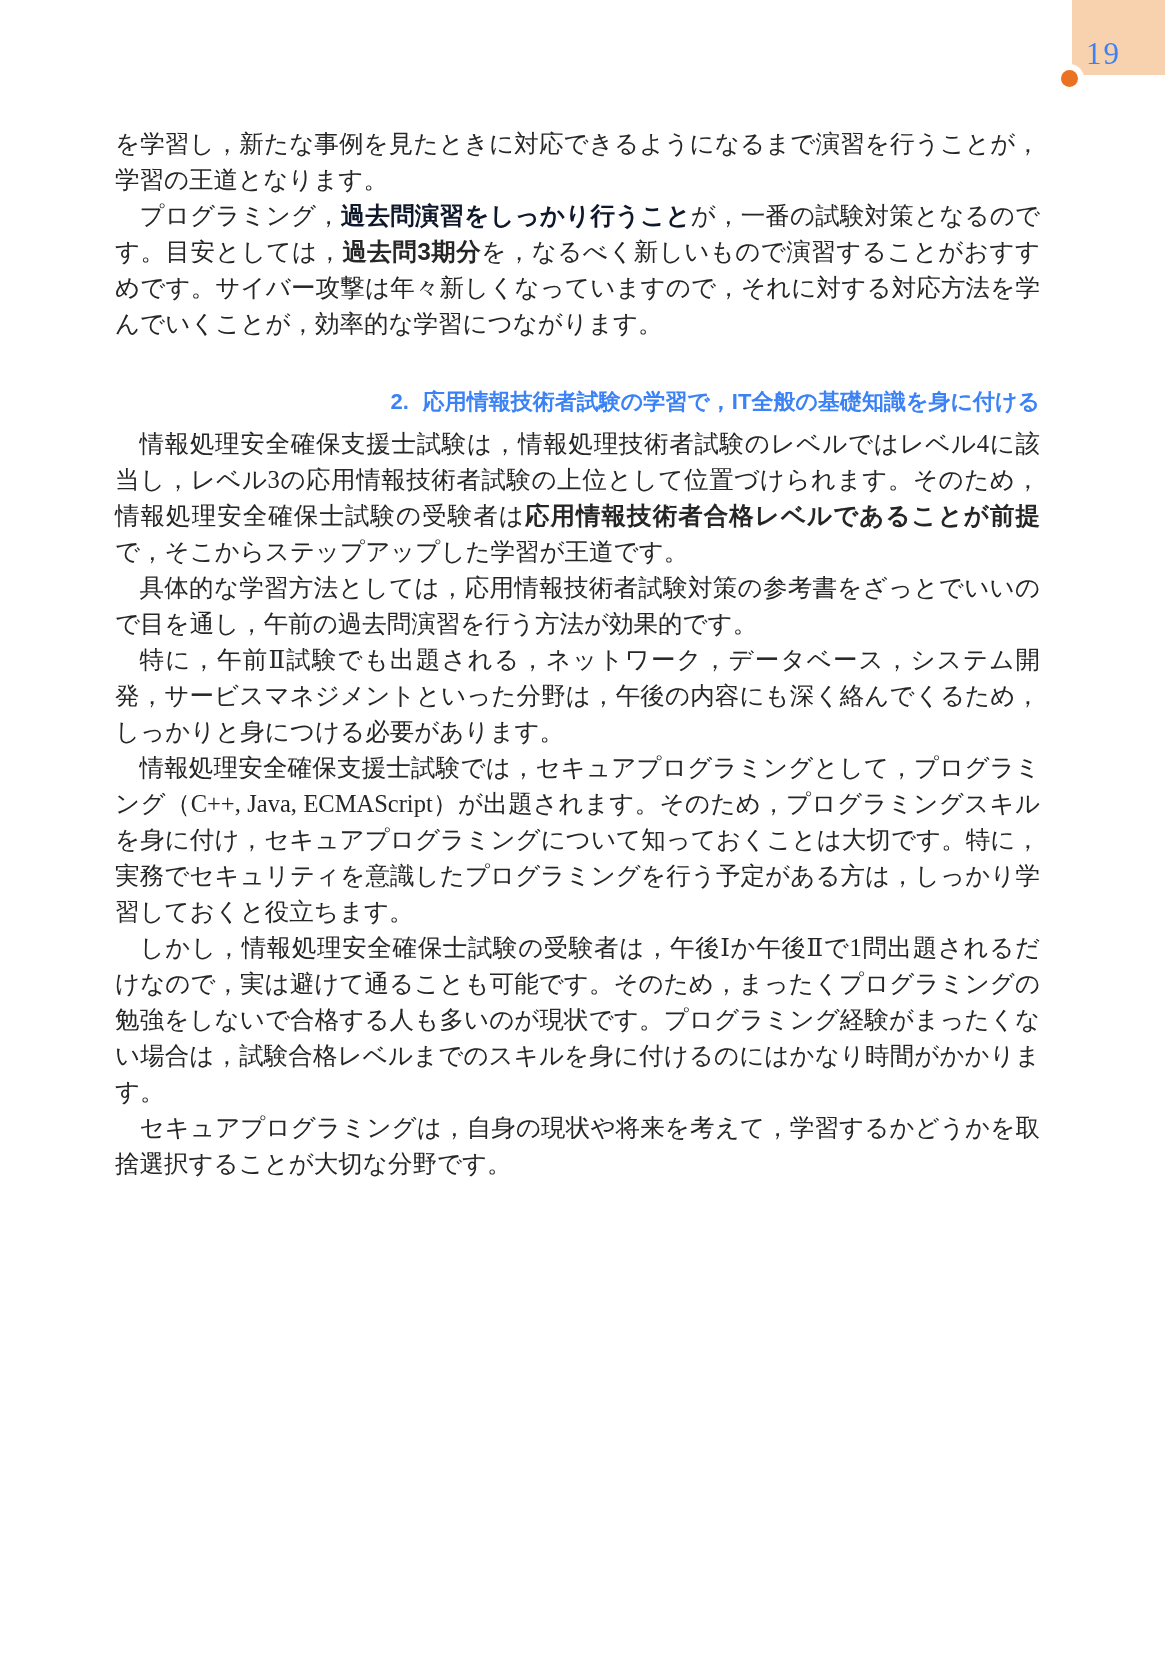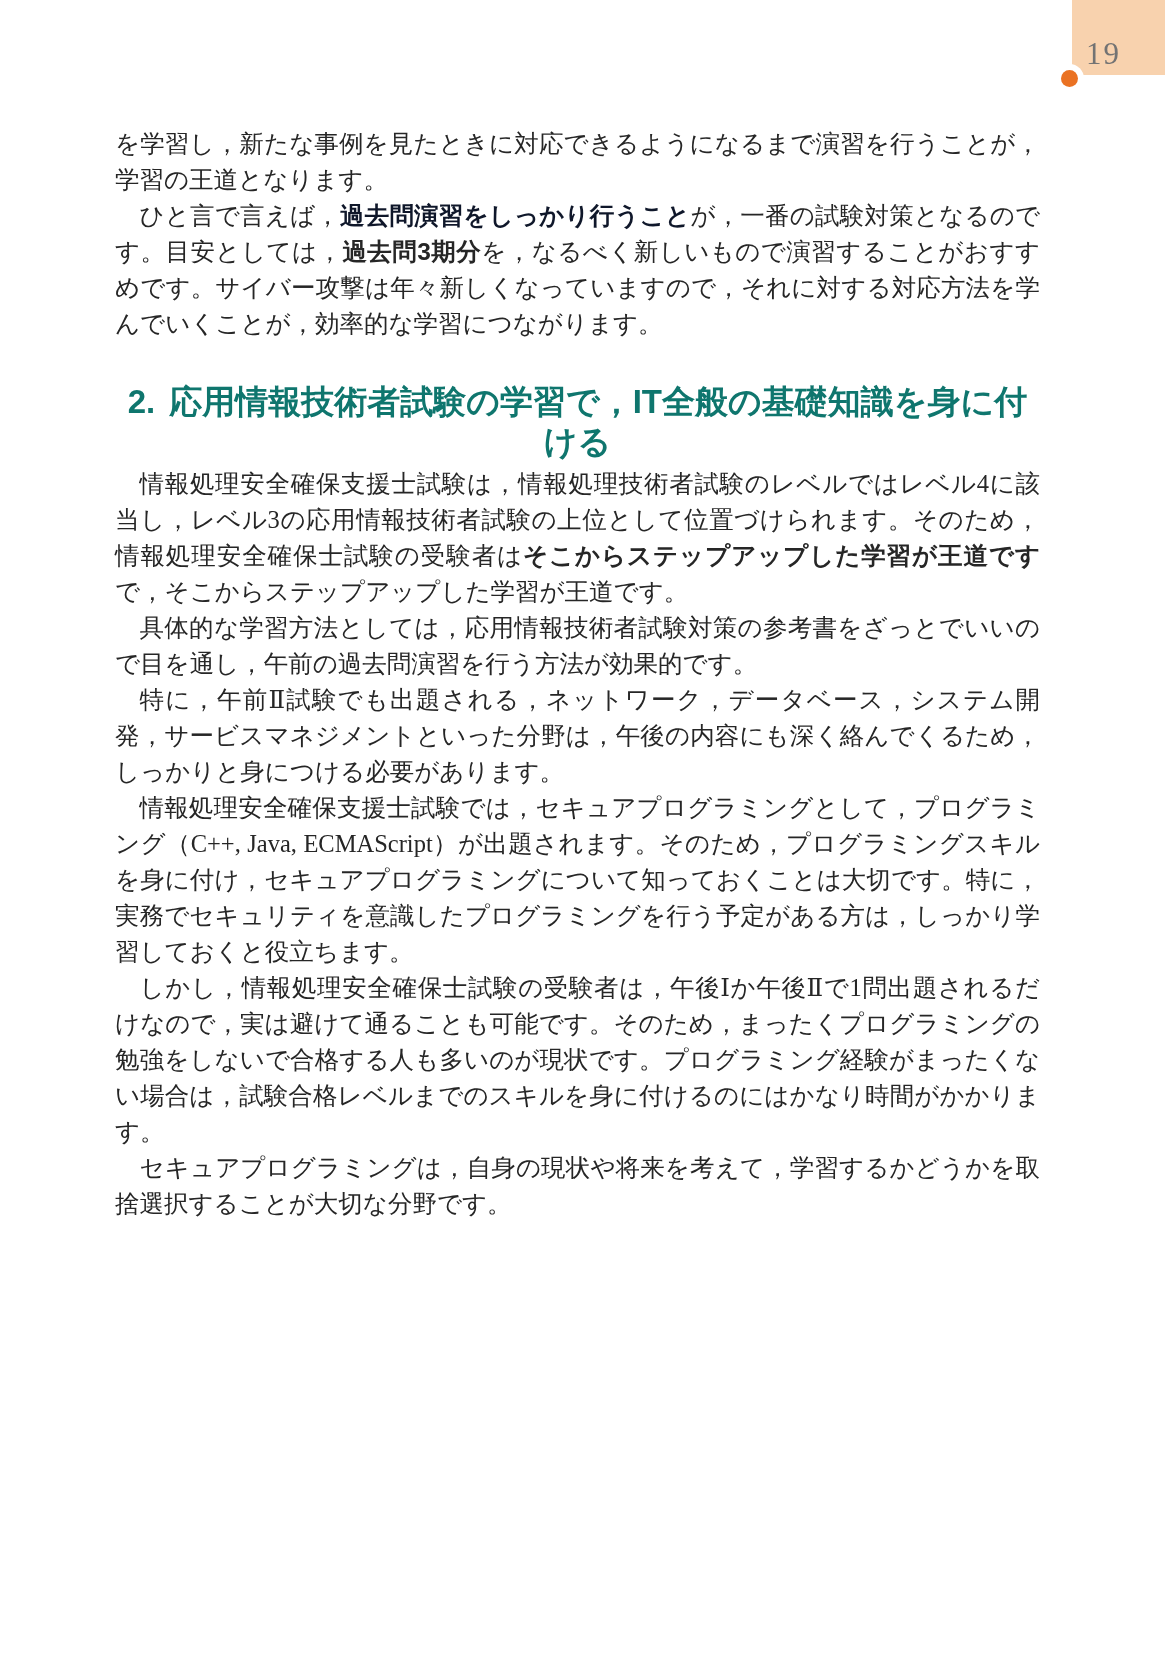--- a/index.html
+++ b/index.html
@@ -25,21 +25,21 @@
     background: #f8d2ae;
     border-bottom-left-radius: 10px;
   }
   .page-number {
     position: absolute;
     top: 38px;
     left: 1086px;
     font-family: "Liberation Serif", "DejaVu Serif", serif;
     font-size: 31px;
     line-height: 31px;
-    color: #737373;
+    color: #3b82f6;
     letter-spacing: 2px;
   }
   .corner-dot {
     position: absolute;
     top: 70px;
     left: 1061px;
     width: 17px;
     height: 17px;
     border-radius: 50%;
     background: #ea7223;
@@ -70,41 +70,41 @@
   }
   .seg-orange-bold {
     font-family: "Liberation Sans", "DejaVu Sans", sans-serif;
     font-weight: 700;
     color: #0f172a;
   }
   .heading {
     margin: 40px 0 4px 0;
     font-family: "Liberation Sans", "DejaVu Sans", sans-serif;
     font-weight: 700;
-    font-size: 33px;
+    font-size: 22px;
     line-height: 40px;
-    color: #0f766e;
-    text-align: center;
+    color: #3b82f6;
+    text-align: right;
   }
   .heading .h-num {
     display: inline-block;
     margin-right: 14px;
   }
 </style>
 </head>
 <body>
 
 <div class="page">
   <div class="corner-box"></div>
   <div class="corner-dot"></div>
   <div class="page-number">19</div>
   <main class="page-body">
       <p class="para"><span>を学習し，新たな事例を見たときに対応できるようになるまで演習を行うことが，学習の王道となります。</span></p>
-      <p class="para indent"><span>ひと言で言えば，</span><span class="seg-orange-bold">過去問演習をしっかり行うこと</span><span>が，一番の試験対策となるのです。目安としては，</span><span class="seg-bold">過去問3期分</span><span>を，なるべく新しいもので演習することがおすすめです。サイバー攻撃は年々新しくなっていますので，それに対する対応方法を学んでいくことが，効率的な学習につながります。</span></p>
+      <p class="para indent"><span>プログラミング，</span><span class="seg-orange-bold">過去問演習をしっかり行うこと</span><span>が，一番の試験対策となるのです。目安としては，</span><span class="seg-bold">過去問3期分</span><span>を，なるべく新しいもので演習することがおすすめです。サイバー攻撃は年々新しくなっていますので，それに対する対応方法を学んでいくことが，効率的な学習につながります。</span></p>
       <div class="heading"><span class="h-num">2.</span><span class="h-text">応用情報技術者試験の学習で，IT全般の基礎知識を身に付ける</span></div>
-      <p class="para indent"><span>情報処理安全確保支援士試験は，情報処理技術者試験のレベルではレベル4に該当し，レベル3の応用情報技術者試験の上位として位置づけられます。そのため，情報処理安全確保士試験の受験者は</span><span class="seg-bold">そこからステップアップした学習が王道です</span><span>で，そこからステップアップした学習が王道です。</span></p>
+      <p class="para indent"><span>情報処理安全確保支援士試験は，情報処理技術者試験のレベルではレベル4に該当し，レベル3の応用情報技術者試験の上位として位置づけられます。そのため，情報処理安全確保士試験の受験者は</span><span class="seg-bold">応用情報技術者合格レベルであることが前提</span><span>で，そこからステップアップした学習が王道です。</span></p>
       <p class="para indent"><span>具体的な学習方法としては，応用情報技術者試験対策の参考書をざっとでいいので目を通し，午前の過去問演習を行う方法が効果的です。</span></p>
       <p class="para indent"><span>特に，午前Ⅱ試験でも出題される，ネットワーク，データベース，システム開発，サービスマネジメントといった分野は，午後の内容にも深く絡んでくるため，しっかりと身につける必要があります。</span></p>
       <p class="para indent"><span>情報処理安全確保支援士試験では，セキュアプログラミングとして，プログラミング（C++, Java, ECMAScript）が出題されます。そのため，プログラミングスキルを身に付け，セキュアプログラミングについて知っておくことは大切です。特に，実務でセキュリティを意識したプログラミングを行う予定がある方は，しっかり学習しておくと役立ちます。</span></p>
       <p class="para indent"><span>しかし，情報処理安全確保士試験の受験者は，午後Ⅰか午後Ⅱで1問出題されるだけなので，実は避けて通ることも可能です。そのため，まったくプログラミングの勉強をしないで合格する人も多いのが現状です。プログラミング経験がまったくない場合は，試験合格レベルまでのスキルを身に付けるのにはかなり時間がかかります。</span></p>
       <p class="para indent"><span>セキュアプログラミングは，自身の現状や将来を考えて，学習するかどうかを取捨選択することが大切な分野です。</span></p>
     </main>
 </div>
 
 </body></html>

